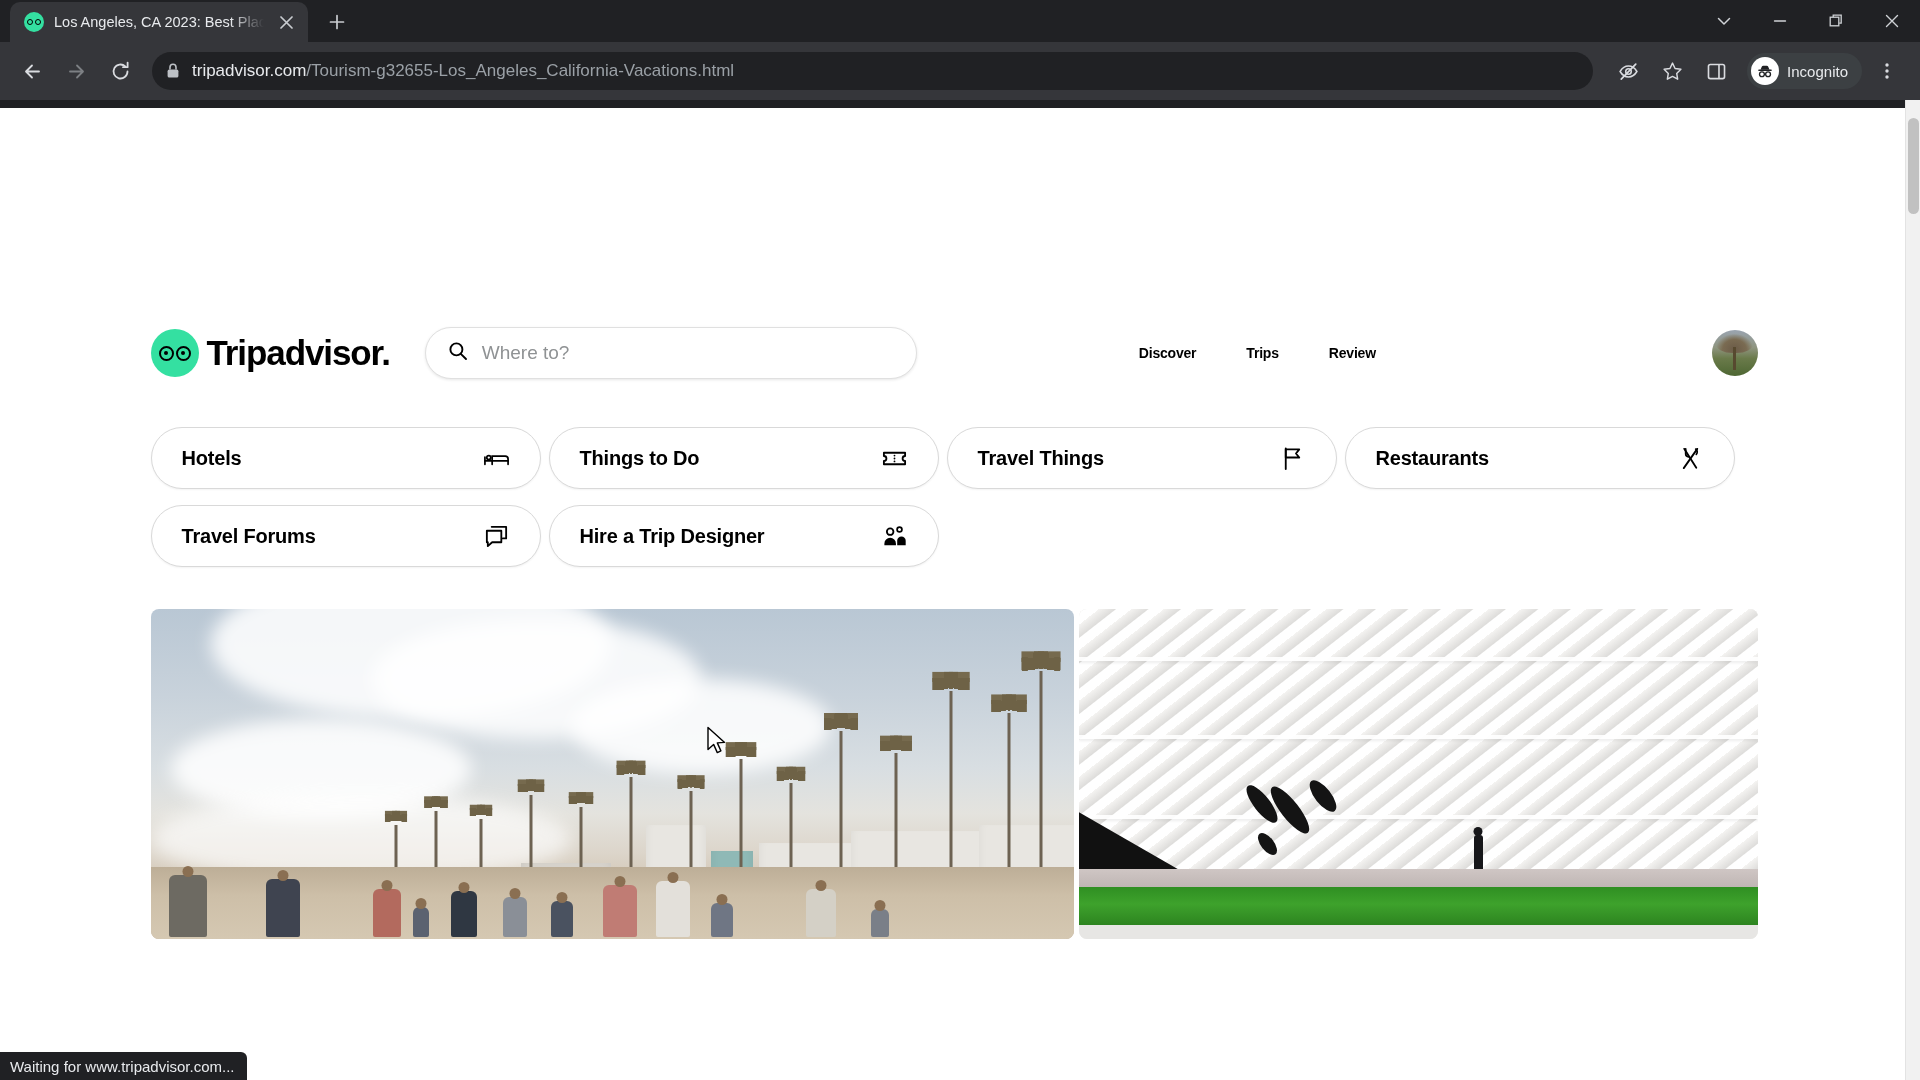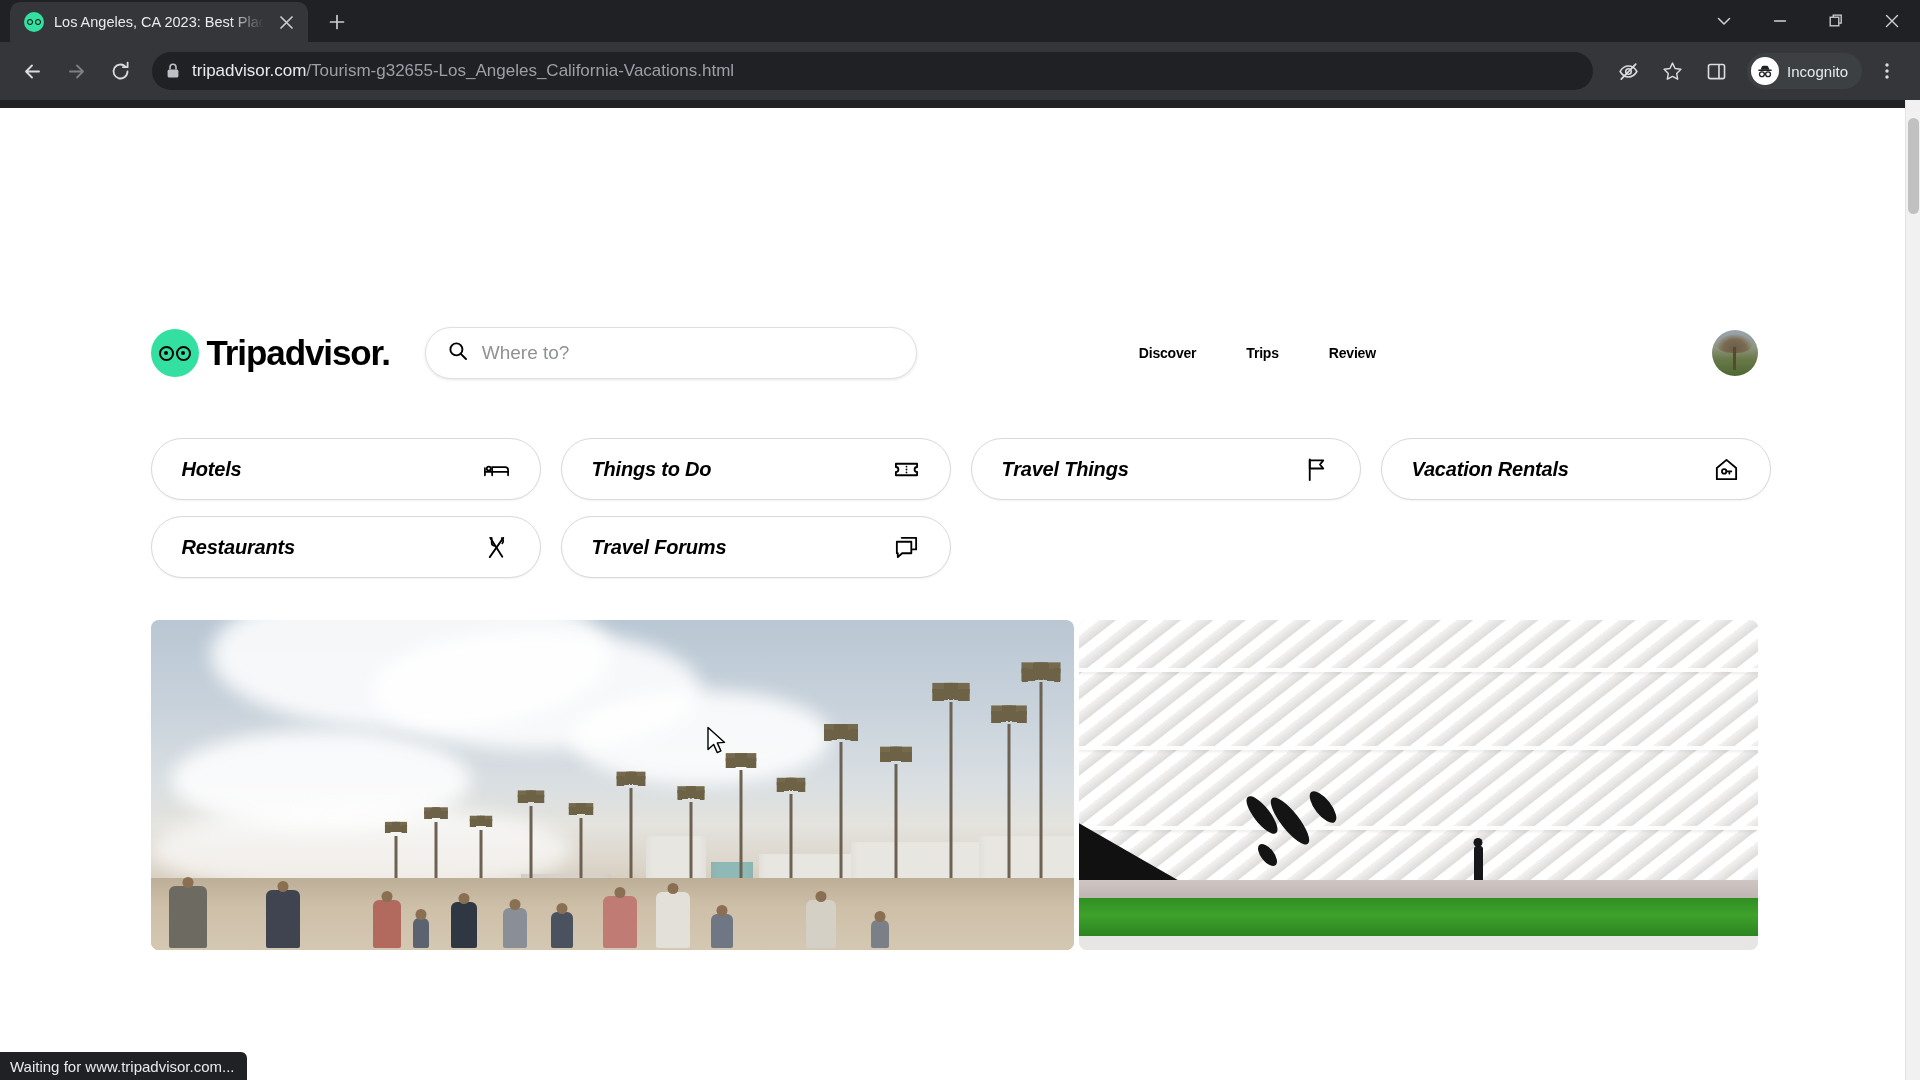--- a/index.html
+++ b/index.html
@@ -290,25 +290,24 @@
     font-size: 70px;
     font-weight: 700;
     letter-spacing: -2.2px;
     line-height: 1;
     color: #000;
   }
   h1.explore .accent { color: #ef4056; }
 
   
   .cat-grid {
-    margin-top: 50px;
+    margin-top: 39px;
     display: grid;
     grid-template-columns: repeat(4, 390px);
-    gap: 16px 20px;
-    font-style: italic;
+    gap: 16px 8px;
   }
   .cat-btn {
     height: 62px;
     border: 1px solid #d9d9d9;
     border-radius: 34px;
     background: #fff;
     display: flex;
     align-items: center;
     justify-content: space-between;
     padding: 0 30px 0 30px;
@@ -667,30 +666,20 @@
           <div class="cat-btn">
             <span class="label">Travel Things</span>
             <span class="ic">
               <svg width="27" height="27" viewBox="0 0 28 28">
                 <path d="M7 3.5V25" stroke="#000" stroke-width="1.9" stroke-linecap="round"></path>
                 <path d="M7 4.5h14l-3.4 4.3L21 13H7Z" stroke="#000" stroke-width="1.9" fill="none" stroke-linejoin="round"></path>
               </svg>
             </span>
           </div>
 
-          <div class="cat-btn">
-            <span class="label">Vacation Rentals</span>
-            <span class="ic">
-              <svg width="27" height="27" viewBox="0 0 28 28">
-                <path d="M4 12.4L14 4l10 8.4V24H4Z" stroke="#000" stroke-width="1.9" fill="none" stroke-linejoin="round"></path>
-                <circle cx="11.6" cy="16" r="2.3" stroke="#000" stroke-width="1.8" fill="none"></circle>
-                <path d="M13.9 16H19M17 16v2.3" stroke="#000" stroke-width="1.8" stroke-linecap="round"></path>
-              </svg>
-            </span>
-          </div>
 
           <div class="cat-btn">
             <span class="label">Restaurants</span>
             <span class="ic">
               <svg width="27" height="27" viewBox="0 0 28 28">
                 <path d="M21 4L7 24" stroke="#000" stroke-width="1.9" stroke-linecap="round"></path>
                 <path d="M7.5 4L20 23.5" stroke="#000" stroke-width="1.9" stroke-linecap="round"></path>
                 <path d="M9 4v5.2a3 3 0 0 0 3 3" stroke="#000" stroke-width="1.8" fill="none" stroke-linecap="round"></path>
                 <path d="M19.4 4.2c1.8 1.4 2.1 4 .6 5.6" stroke="#000" stroke-width="1.8" fill="none" stroke-linecap="round"></path>
               </svg>
@@ -700,20 +689,31 @@
           <div class="cat-btn">
             <span class="label">Travel Forums</span>
             <span class="ic">
               <svg width="27" height="27" viewBox="0 0 28 28">
                 <path d="M9 4h15v12h-3.5" stroke="#000" stroke-width="1.9" fill="none" stroke-linejoin="round" stroke-linecap="round"></path>
                 <path d="M4 8h15v12h-9.5L5 24v-4H4Z" stroke="#000" stroke-width="1.9" fill="none" stroke-linejoin="round"></path>
               </svg>
             </span>
           </div>
 
+          <div class="cat-btn">
+            <span class="label">Hire a Trip Designer</span>
+            <span class="ic">
+              <svg width="27" height="27" viewBox="0 0 28 28">
+                <circle cx="9.5" cy="9" r="3.4" stroke="#000" stroke-width="1.9" fill="none"></circle>
+                <path d="M3.5 23v-1.6A6 6 0 0 1 9.5 15.4h0a6 6 0 0 1 6 6V23Z" fill="#000"></path>
+                <circle cx="19.2" cy="6.8" r="2.5" stroke="#000" stroke-width="1.8" fill="none"></circle>
+                <path d="M16.8 23v-4.5a4.4 4.4 0 0 1 4.4-4.4h0a4.4 4.4 0 0 1 4.4 4.4V23Z" fill="#000"></path>
+              </svg>
+            </span>
+          </div>
 
         </div>
 
         <div class="hero-row">
 
           <div class="hero-card hero-left">
             <div class="beach">
               <div class="cloud" style="left:60px;  top:-40px; width:400px; height:150px;"></div>
               <div class="cloud" style="left:220px; top:10px;  width:330px; height:120px;"></div>
               <div class="cloud" style="left:20px;  top:110px; width:300px; height:100px;"></div>

